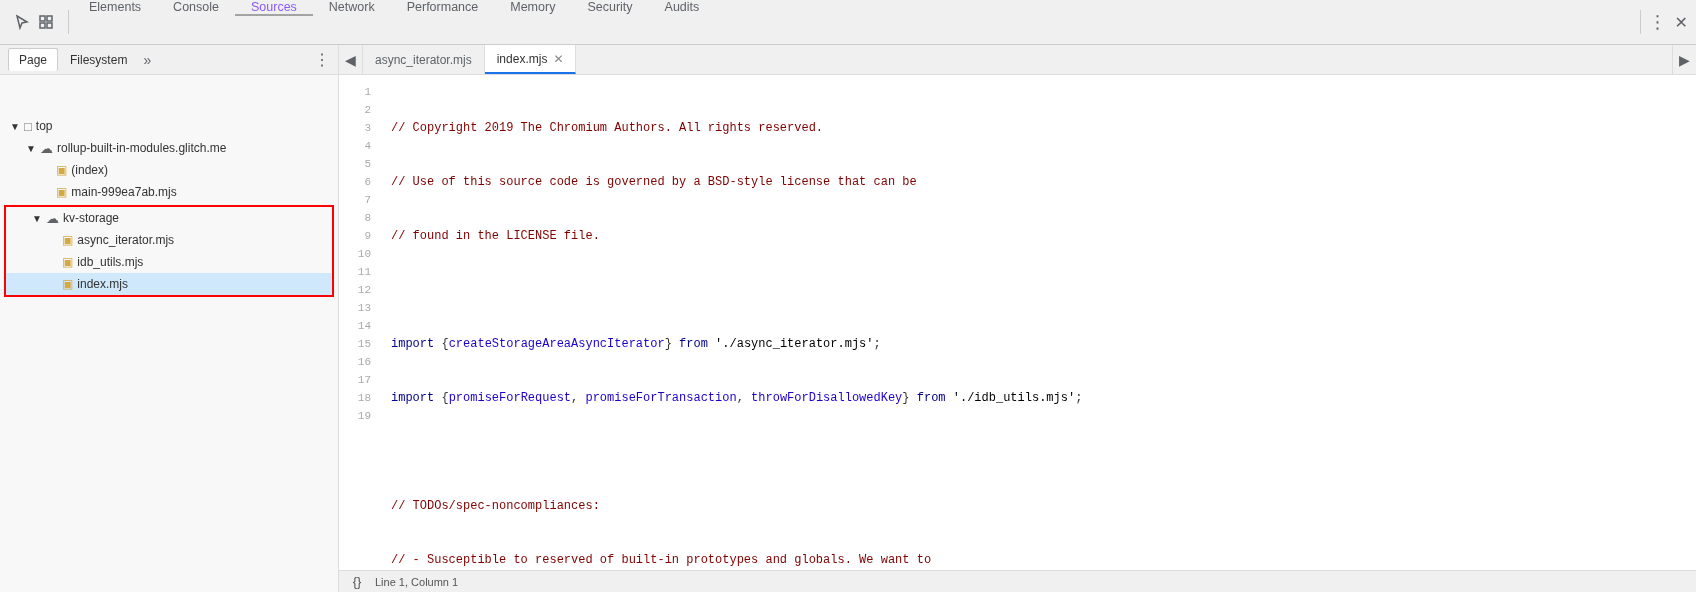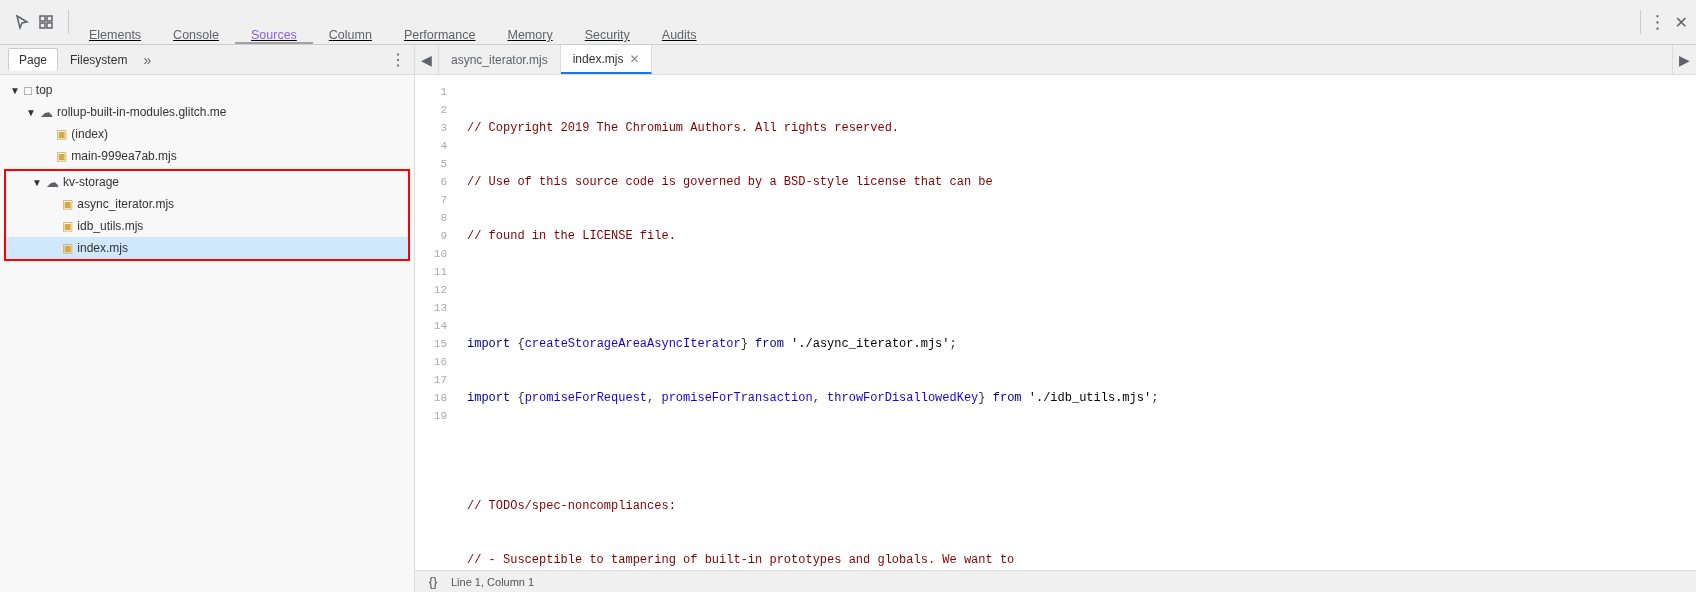--- a/index.html
+++ b/index.html
@@ -26,23 +26,22 @@
       color: #5f6368;
       font-size: 14px;
     }
     .toolbar-divider {
       width: 1px; height: 24px;
       background: #ccc;
       margin: 0 4px;
     }
     .toolbar-tabs {
       display: flex;
-      align-items: flex-end;
+      align-items: flex-start;
       height: 100%;
-      text-decoration: underline;
     }
     .toolbar-tab {
       display: flex;
       align-items: center;
       padding: 0 16px;
       color: #5f6368;
       font-size: 12.5px;
       cursor: pointer;
       border-bottom: 2px solid transparent;
       white-space: nowrap;
@@ -65,25 +64,26 @@
     }
 
     
     .main-layout {
       display: flex;
       height: calc(592px - 45px);
     }
 
     
     .left-panel {
-      width: 415px;
+      width: 339px;
       background: #f8f8f8;
       border-right: 1px solid #ddd;
       display: flex;
       flex-direction: column;
+      gap: 36px;
     }
     .left-panel-tabs {
       display: flex;
       align-items: center;
       height: 30px;
       border-bottom: 1px solid #ddd;
       padding: 0 8px;
       background: #f0f0f0;
       gap: 2px;
     }
@@ -302,21 +302,21 @@
         <rect x="2" y="9" width="5" height="5" stroke="#5f6368" stroke-width="1.5"></rect>
         <rect x="9" y="9" width="5" height="5" stroke="#5f6368" stroke-width="1.5"></rect>
       </svg>
     </div>
   </div>
   <div class="toolbar-divider"></div>
   <div class="toolbar-tabs">
     <div class="toolbar-tab">Elements</div>
     <div class="toolbar-tab">Console</div>
     <div class="toolbar-tab active">Sources</div>
-    <div class="toolbar-tab">Column</div>
+    <div class="toolbar-tab">Network</div>
     <div class="toolbar-tab">Performance</div>
     <div class="toolbar-tab">Memory</div>
     <div class="toolbar-tab">Security</div>
     <div class="toolbar-tab">Audits</div>
   </div>
   <div class="toolbar-divider" style="margin-left: auto;"></div>
   <div class="toolbar-dots">⋮</div>
   <div class="toolbar-close">✕</div>
 </div>
 
@@ -421,21 +421,21 @@
       </div>
       <div class="code-content">
         <div><span class="c-comment">// Copyright 2019 The Chromium Authors. All rights reserved.</span></div>
         <div><span class="c-comment">// Use of this source code is governed by a BSD-style license that can be</span></div>
         <div><span class="c-comment">// found in the LICENSE file.</span></div>
         <div></div>
         <div><span class="c-import-kw">import</span><span class="c-text"> {</span><span class="c-identifier">createStorageAreaAsyncIterator</span><span class="c-text">} </span><span class="c-import-kw">from</span><span class="c-text"> </span><span class="c-string">'./async_iterator.mjs'</span><span class="c-text">;</span></div>
         <div><span class="c-import-kw">import</span><span class="c-text"> {</span><span class="c-identifier">promiseForRequest</span><span class="c-text">, </span><span class="c-identifier">promiseForTransaction</span><span class="c-text">, </span><span class="c-identifier">throwForDisallowedKey</span><span class="c-text">} </span><span class="c-import-kw">from</span><span class="c-text"> </span><span class="c-string">'./idb_utils.mjs'</span><span class="c-text">;</span></div>
         <div></div>
         <div><span class="c-comment">// TODOs/spec-noncompliances:</span></div>
-        <div><span class="c-comment">// - Susceptible to tampering of built-in prototypes and globals. We want to</span></div>
+        <div><span class="c-comment">// - Susceptible to reserved of built-in prototypes and globals. We want to</span></div>
         
         
         
         
         
         
         
         
         
         

